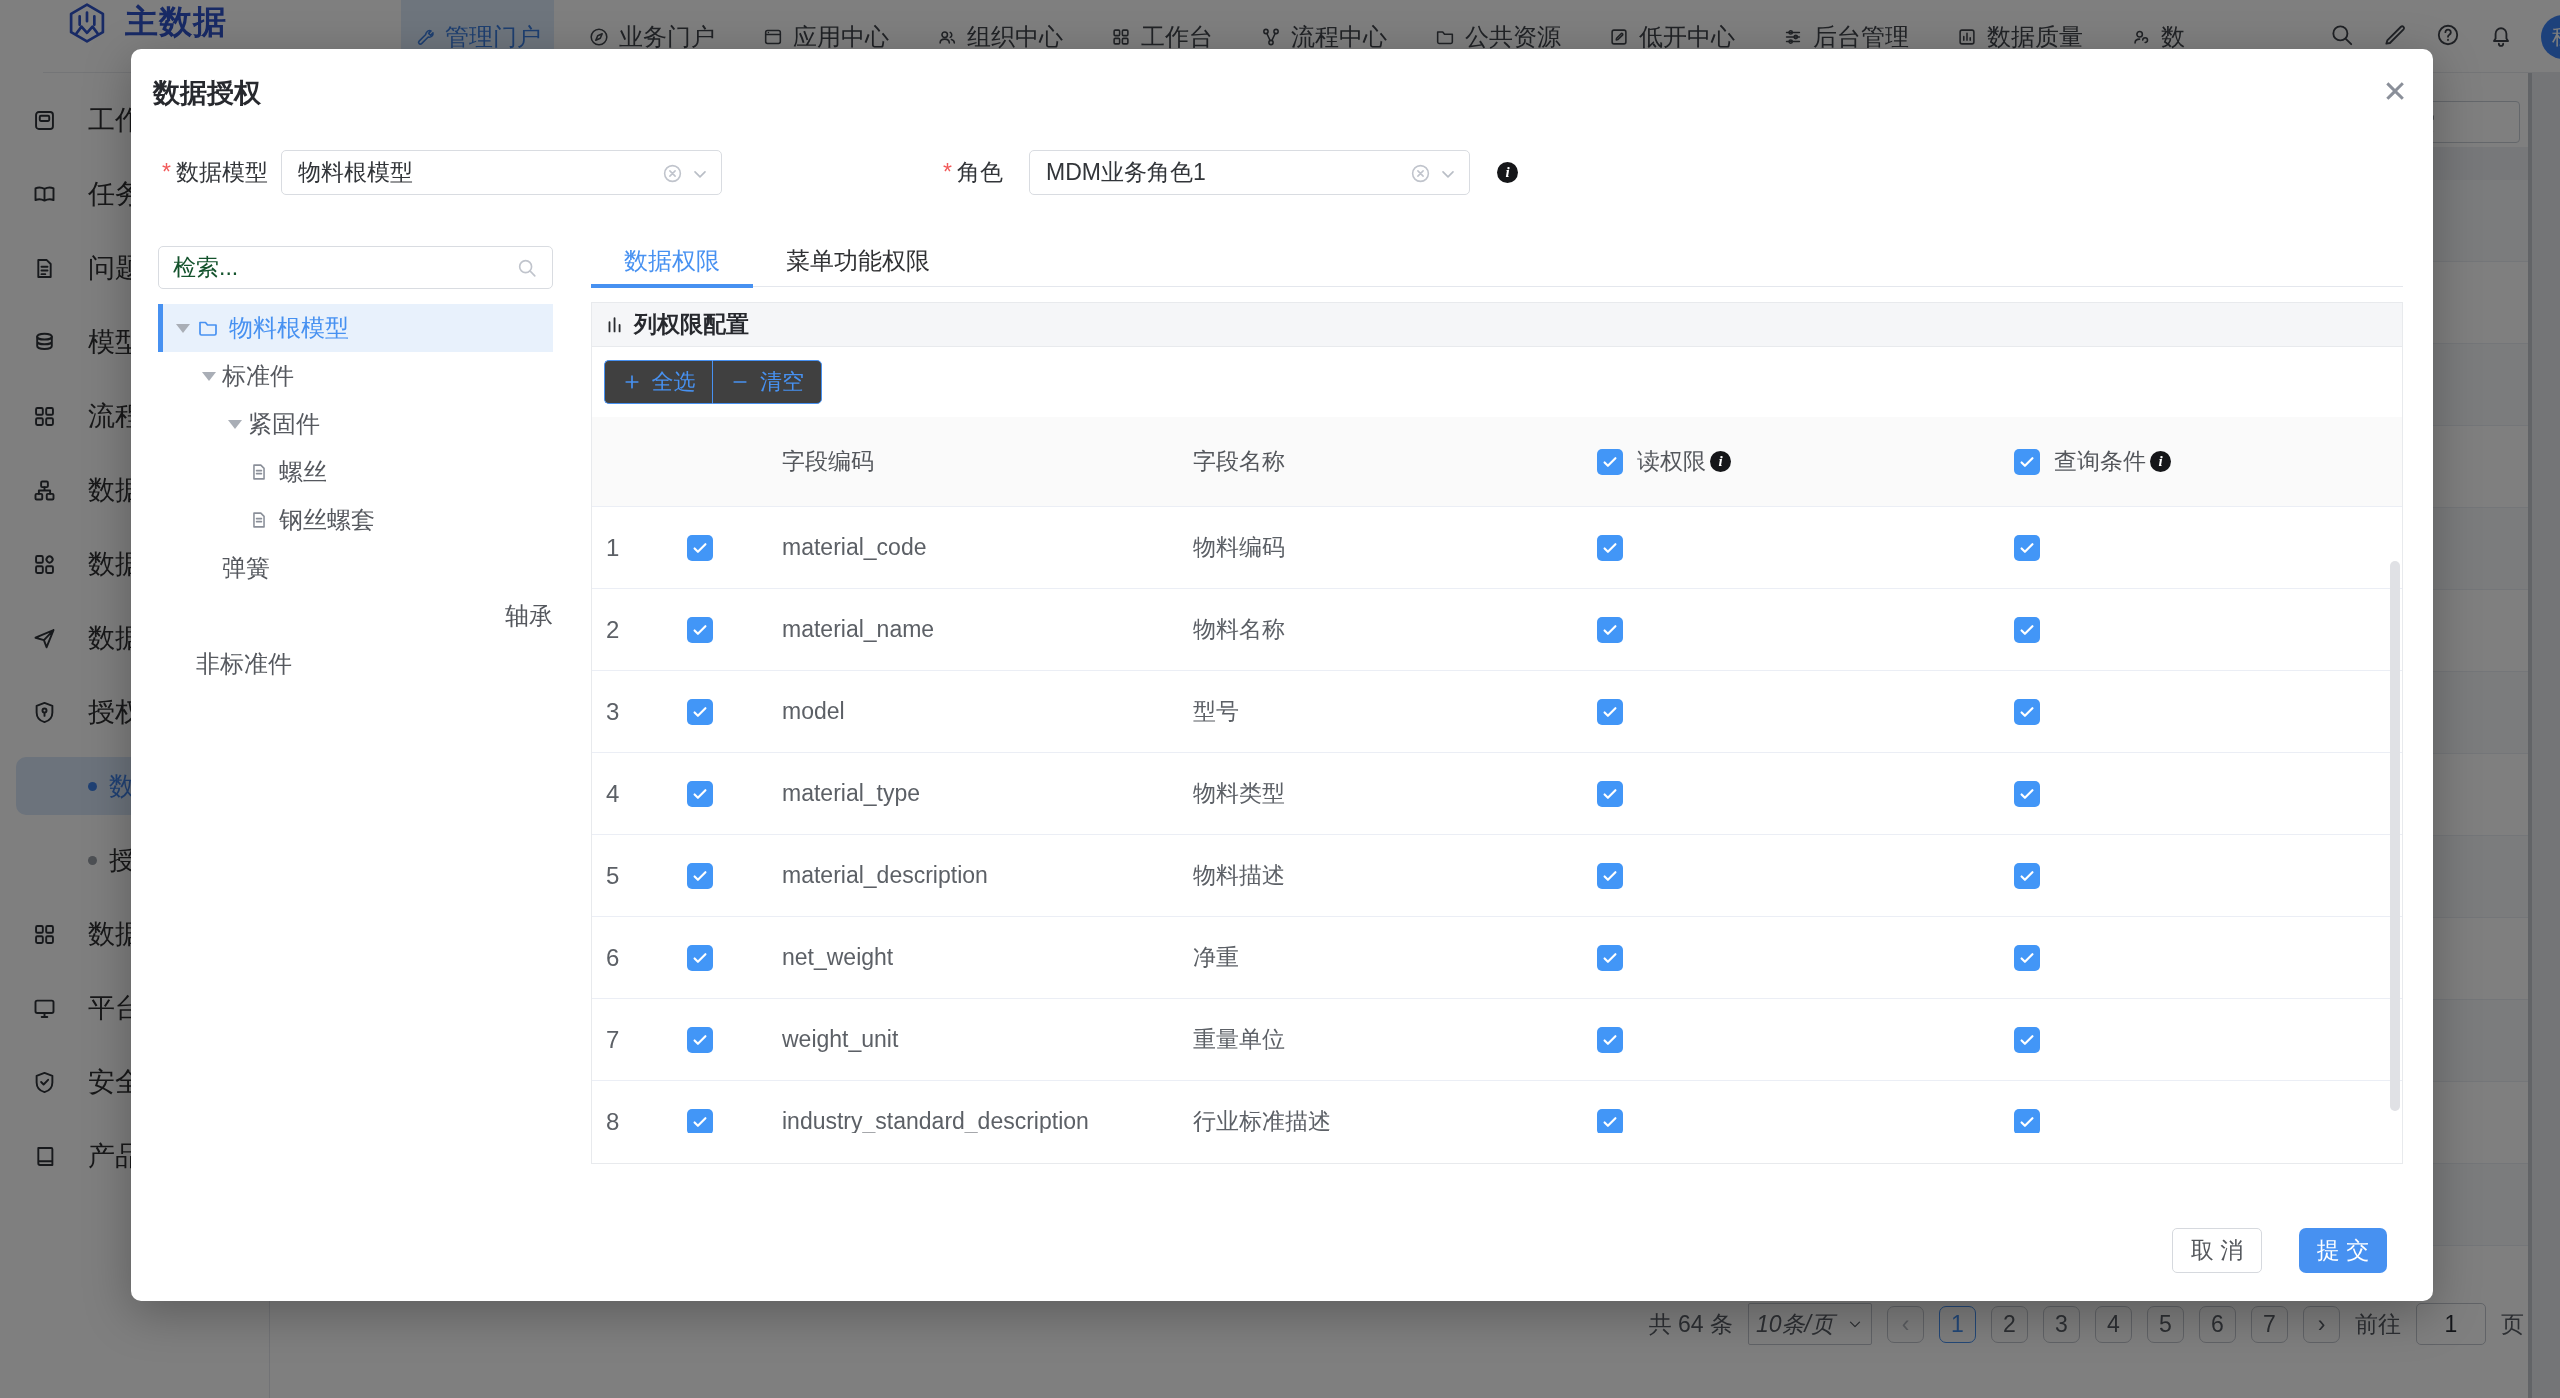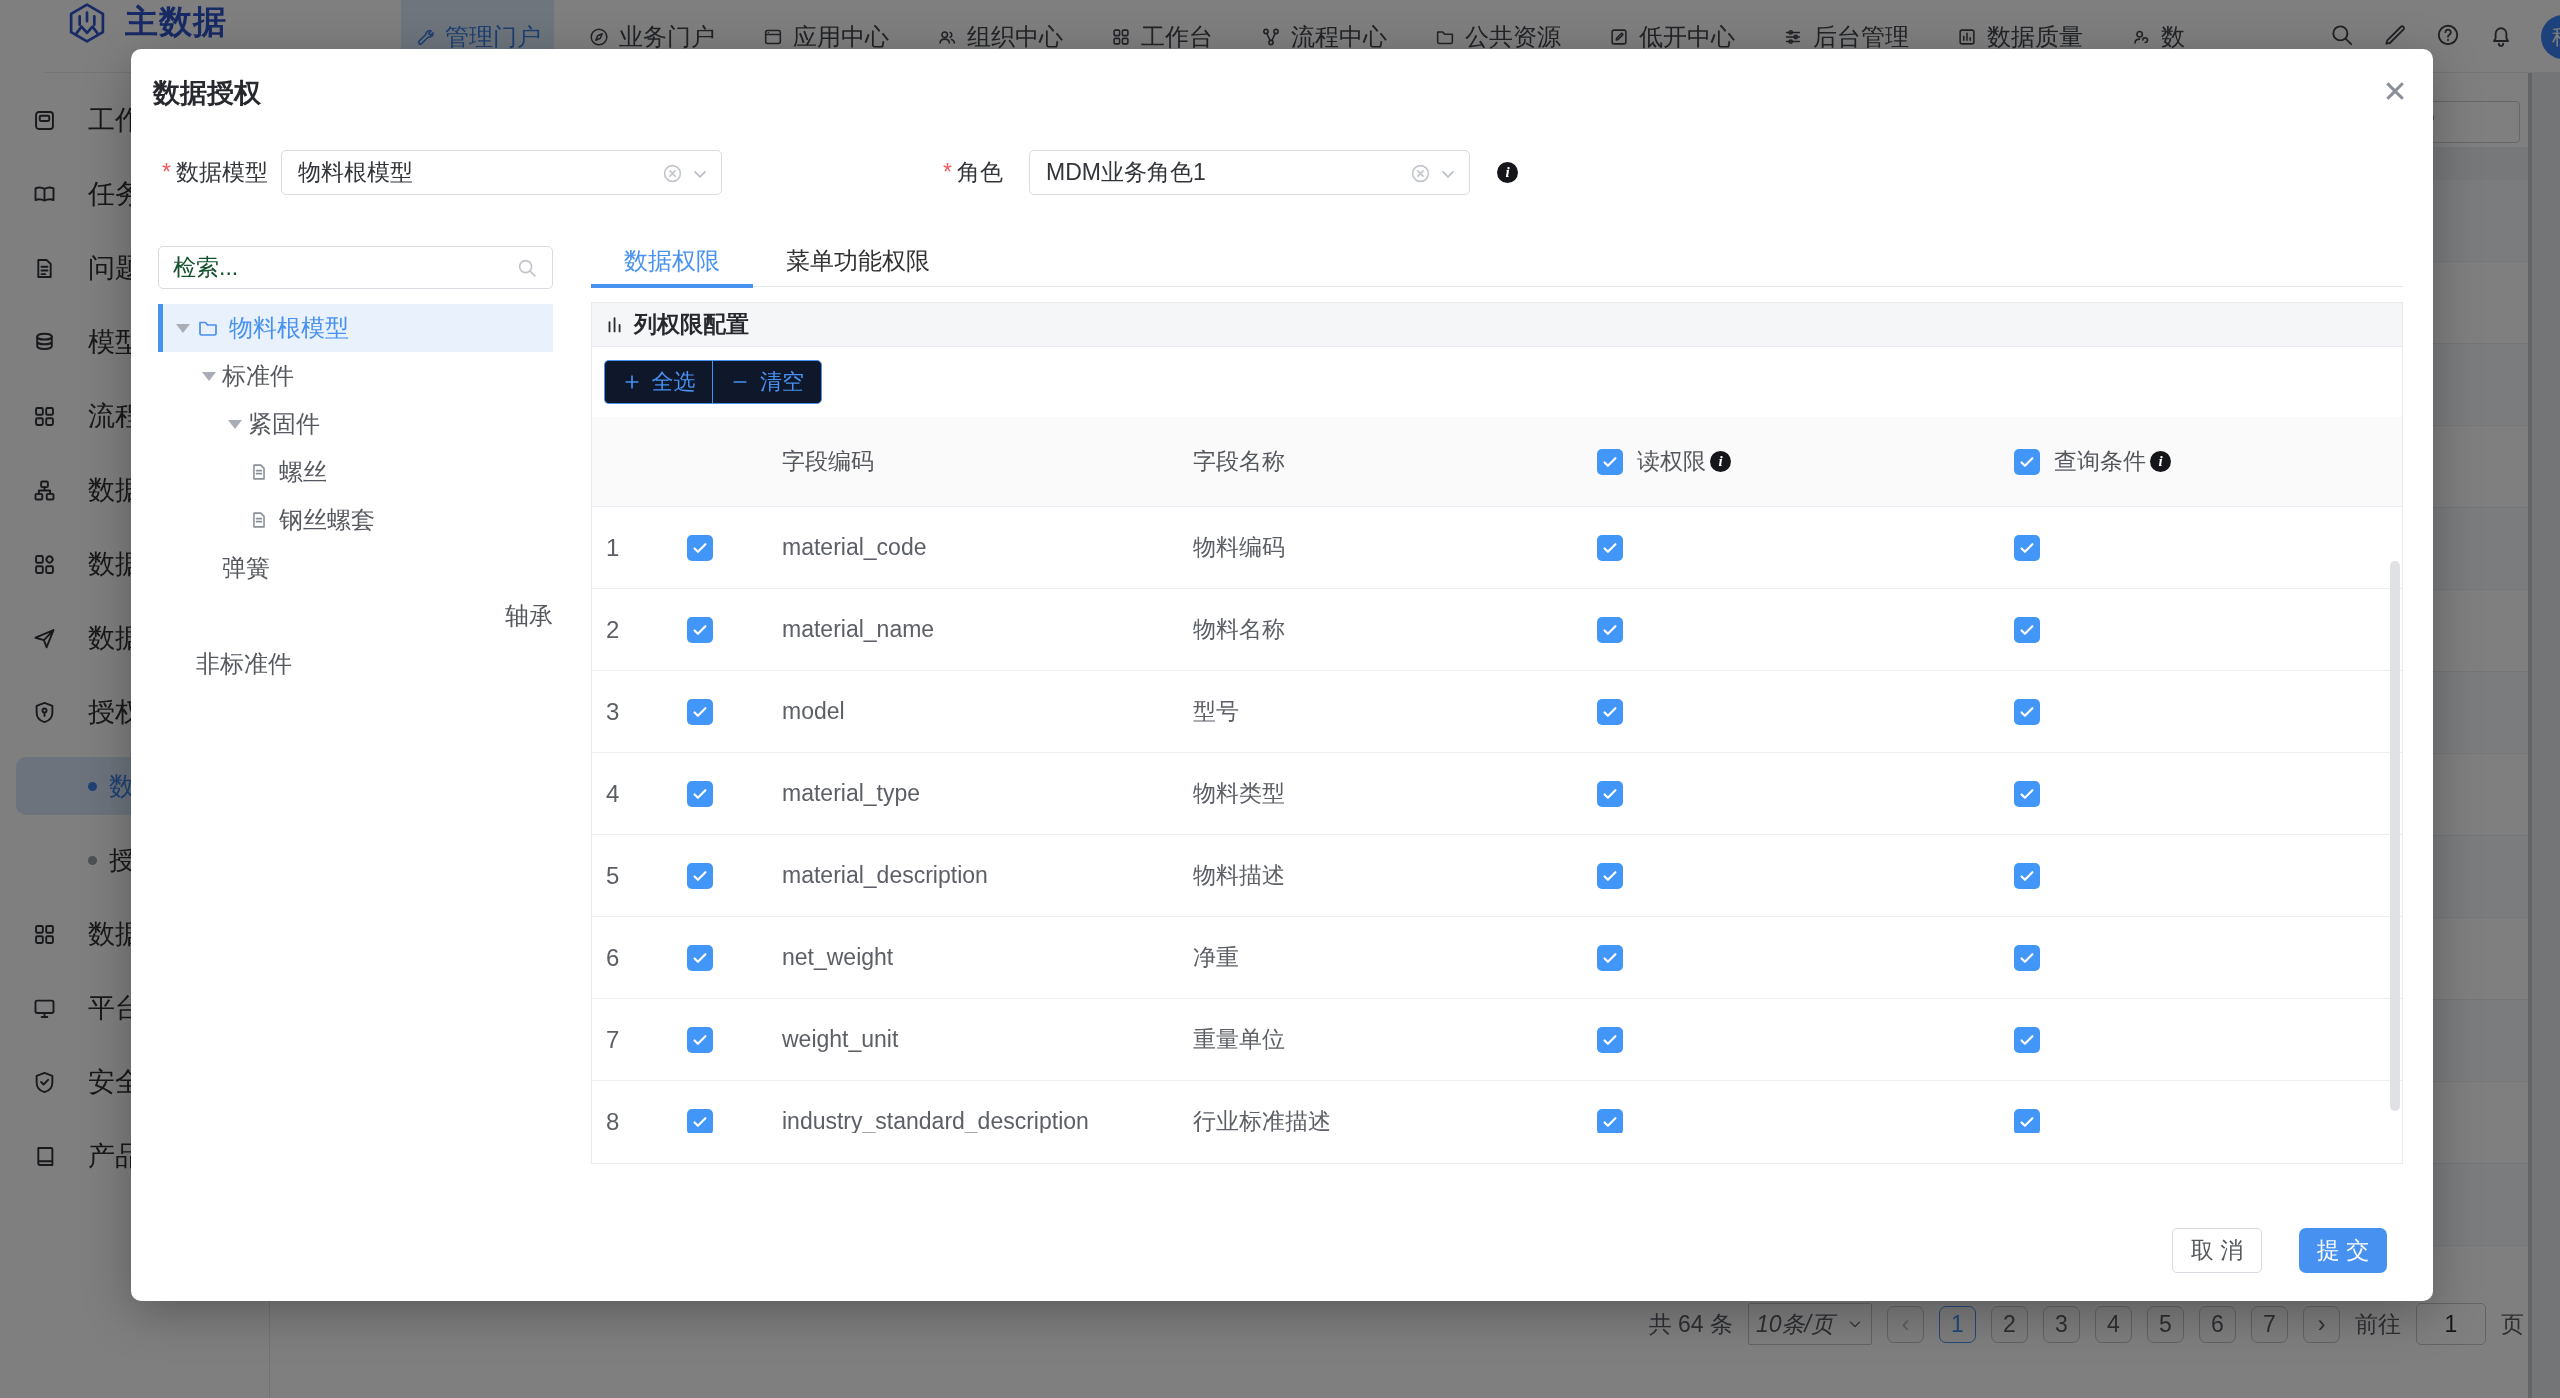--- a/index.html
+++ b/index.html
@@ -91,21 +91,21 @@
             display:flex; }
   .tab { height:52px; display:flex; align-items:center; padding:0 33px; font-size:24px; color:#303133;
          position:relative; cursor:pointer; }
   .tab.active { color:#4791f1; }
   .tab.active::after { content:""; position:absolute; left:0; right:0; bottom:-1px; height:4px; background:#4791f1; }
 
   .card { position:absolute; left:460px; top:253px; width:1812px; height:862px; border:1px solid #e8eaed; }
   .card-head { height:44px; background:#f5f6f8; border-bottom:1px solid #e8eaed; display:flex; align-items:center;
                gap:8px; padding-left:12px; font-size:23px; font-weight:700; color:#27292e; }
   .toolbar { height:70px; display:flex; align-items:center; padding-left:12px; }
-  .tb-btn { height:44px; border:1px solid #4791f1; color:#4791f1; font-size:22px; background:#0f172a;
+  .tb-btn { height:44px; border:1px solid #4791f1; color:#4791f1; font-size:22px; background:#404040;
             display:flex; align-items:center; justify-content:center; gap:10px; cursor:pointer; }
   .tb-btn.first { width:108px; border-radius:5px 0 0 5px; border-right:none; }
   .tb-btn.second { width:110px; border-radius:0 5px 5px 0; }
   .tablewrap { height:716px; overflow:hidden; }
   .trow { display:grid; grid-template-columns:81px 93px 415px 396px 417px 1fr; }
   .thead { height:90px; background:#fafafa; border-bottom:1px solid #ebeef5; }
   .tbody .trow { height:82px; border-bottom:1px solid #ebeef5; background:#fff; }
   .td { display:flex; align-items:center; font-size:23px; color:#5c6066; }
   .thead .td { color:#54575c; }
   .td.c1 { padding-left:14px; font-size:24px; }

